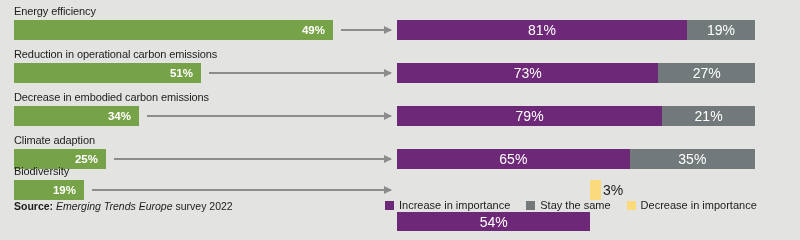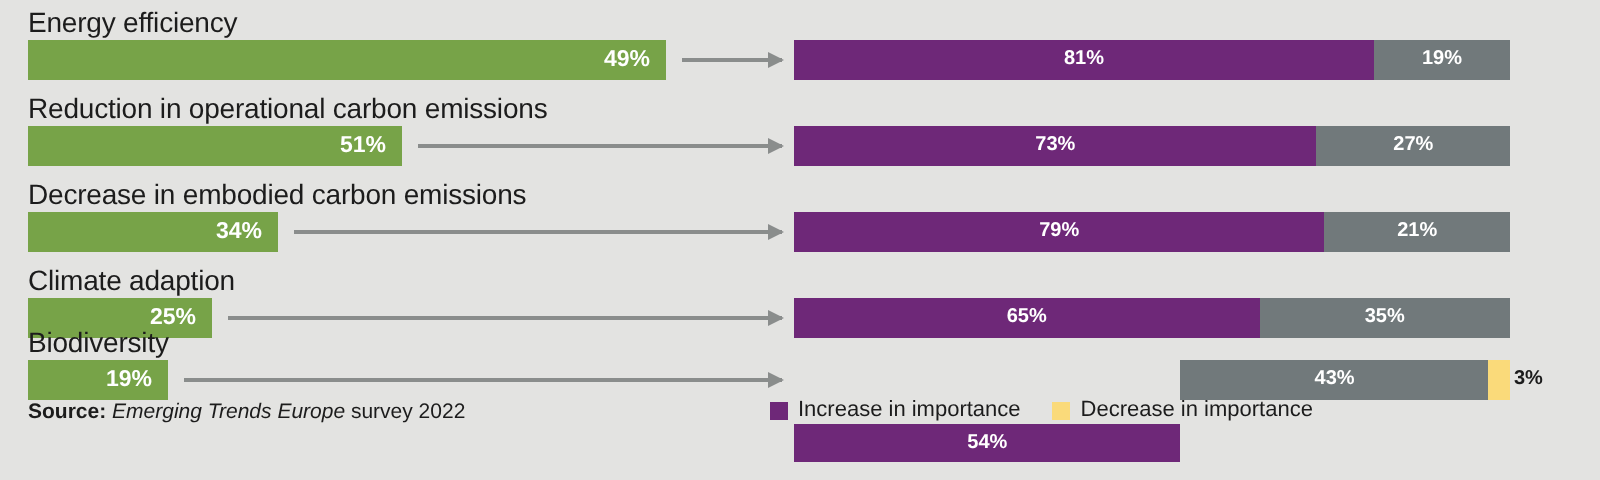--- a/index.html
+++ b/index.html
@@ -25,21 +25,21 @@
   .row {
     position: absolute;
     left: 0;
     width: 800px;
     height: 44px;
   }
   .row-label {
     position: absolute;
     left: 14px;
     top: 0px;
-    font-size: 14px;
+    font-size: 11px;
     color: #1c1c1c;
     letter-spacing: -0.1px;
     white-space: nowrap;
     line-height: 14px;
     text-align: right;
   }
 
   
   .green-bar {
     position: absolute;
@@ -96,22 +96,22 @@
   }
   .seg.increase { background: #6e2878; }
   .seg.same     { background: #71797b; }
   .seg.decrease { background: #fada7a; }
   .seg .val {
     position: absolute;
     left: 0; right: 0; top: 0;
     height: 20px;
     line-height: 20px;
     text-align: center;
-    font-size: 10px;
-    font-weight: bold;
+    font-size: 14px;
+    font-weight: normal;
     color: #ffffff;
     white-space: nowrap;
   }
   .seg.decrease .val {
     left: auto;
     right: -28px;
     width: 26px;
     text-align: left;
     color: #1c1c1c;
     padding-left: 4px;
@@ -224,37 +224,38 @@
     <div class="row" style="top: 164px;">
       <div class="row-label">Biodiversity</div>
       <div class="green-bar" style="width: 70px;">
         <span class="val">19%</span>
       </div>
       <div class="connector" style="left: 92px; width: 299px;"></div>
       <div class="stack">
         <div class="seg increase" style="width: 193.32px; margin-top: 32px;">
           <span class="val">54%</span>
         </div>
-        <div class="seg same" style="width: 153.94px;">
-          <span class="val">43%</span>
-        </div>
         <div class="seg decrease" style="width: 10.74px;">
           <span class="val">3%</span>
         </div>
       </div>
     </div>
   </div>
 
 <div class="source">
   <span class="lbl">Source:</span>
   <span class="ital">Emerging Trends Europe</span><span> survey 2022</span>
 </div>
 
 <div class="legend">
   <div class="legend-item">
     <span class="legend-swatch increase"></span>
     <span class="legend-text">Increase in importance</span>
   </div>
   <div class="legend-item">
+    <span class="legend-swatch same"></span>
+    <span class="legend-text">Stay the same</span>
+  </div>
+  <div class="legend-item">
     <span class="legend-swatch decrease"></span>
     <span class="legend-text">Decrease in importance</span>
   </div>
 </div>
 
 </body></html>

